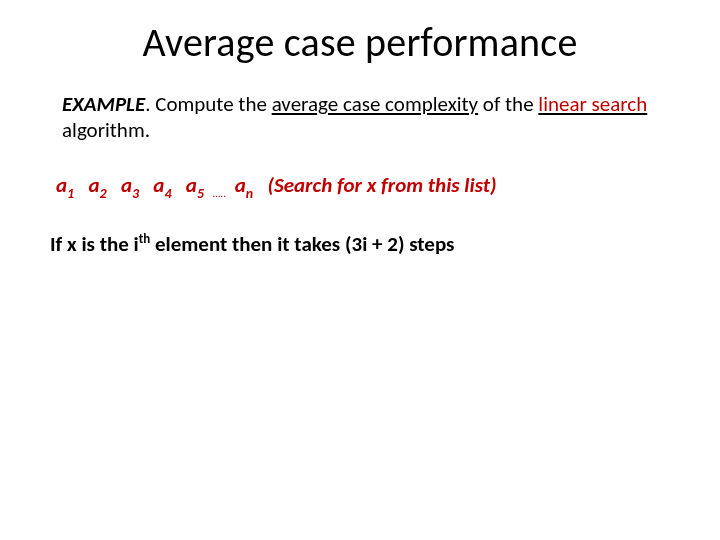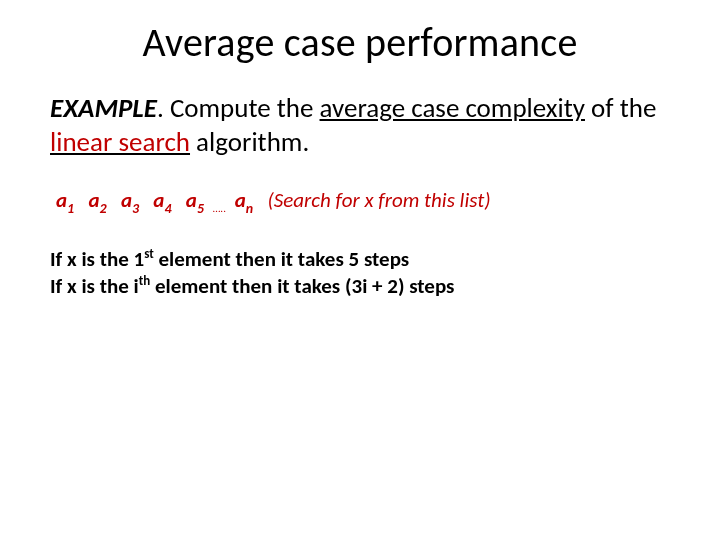--- a/index.html
+++ b/index.html
@@ -20,23 +20,23 @@
     border-radius: 17px;
   }
   .title {
     font-size: 40px;
     font-weight: 400;
     text-align: center;
     margin: 8px 0 24px 0;
     letter-spacing: 0.2px;
   }
   .intro {
-    font-size: 27px;
+    font-size: 21px;
     line-height: 1.25;
-    margin: 18px 0 28px 0;
+    margin: 18px 0 28px 12px;
   }
   .intro .example-label {
     font-style: italic;
     font-weight: 700;
   }
   .intro .avg { text-decoration: underline; }
   .intro .linsearch {
     color: #c00000;
     text-decoration: underline;
     text-decoration-color: #000;
@@ -59,21 +59,21 @@
   .listline .dots {
     font-size: 11px;
     vertical-align: sub;
     color: #c00000;
     font-weight: 400;
     font-style: normal;
     padding: 0 4px;
   }
   .listline .paren {
     font-style: italic;
-    font-weight: 400;
+    font-weight: 700;
   }
   .steps {
     font-size: 21px;
     font-weight: 700;
     line-height: 1.3;
   }
   .steps .sup {
     font-size: 13px;
     vertical-align: super;
     font-weight: 700;
@@ -96,20 +96,17 @@
     <span><span>a</span><span class="sub">3</span></span>&nbsp;&nbsp;
     <span><span>a</span><span class="sub">4</span></span>&nbsp;&nbsp;
     <span><span>a</span><span class="sub">5</span></span>
     <span class="dots">…..</span>
     <span><span>a</span><span class="sub">n</span></span>&nbsp;&nbsp;
     <span class="paren">(Search for x from this list)</span>
   </div>
 
   <div class="steps">
     <div>
-      <span>If x is the 1</span><span class="sup">st</span><span> element then it takes 5 steps</span>
-    </div>
-    <div>
       <span>If x is the i</span><span class="sup">th</span><span> element then it takes (3i + 2) steps</span>
     </div>
   </div>
 
 </div>
 
 </body></html>

